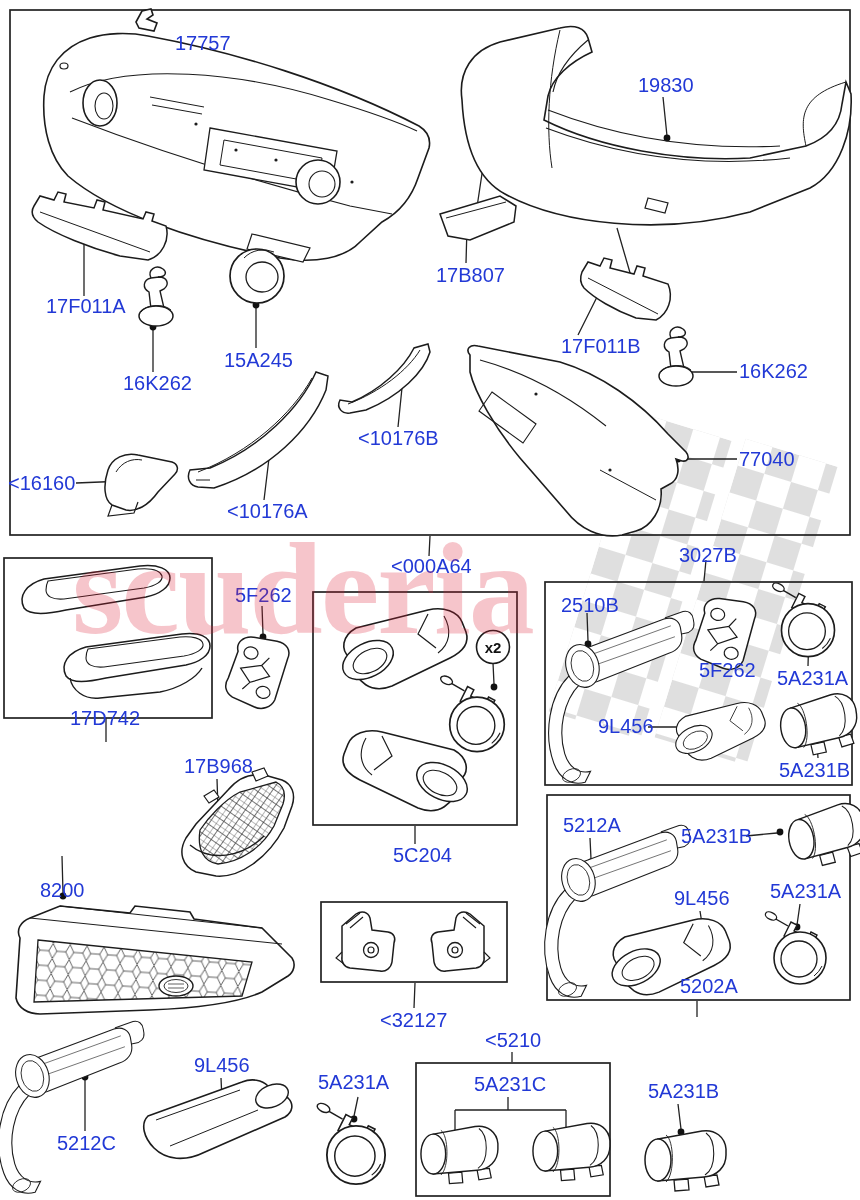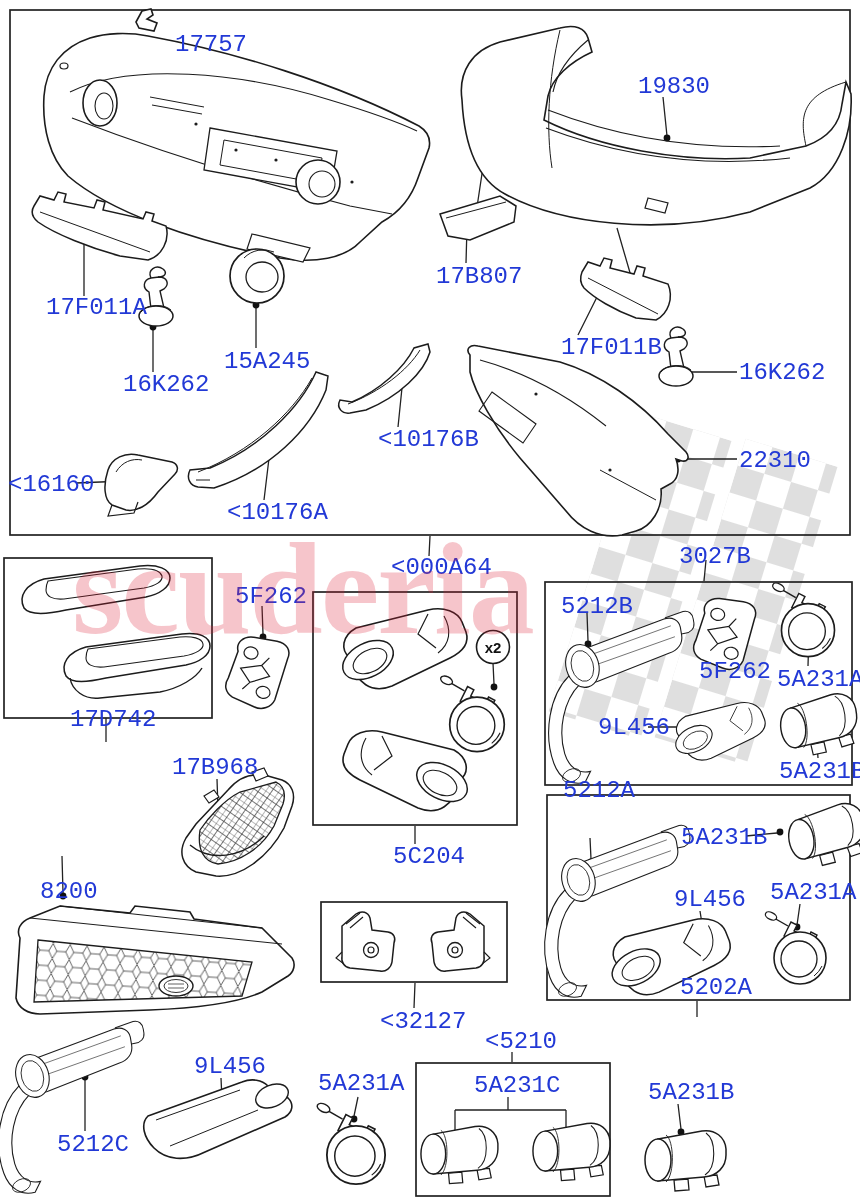--- a/index.html
+++ b/index.html
@@ -1,20 +1,20 @@
 <!DOCTYPE html>
 <html><head>
 <meta charset="utf-8">
 <style>
   html,body{margin:0;padding:0;background:#fff;}
   .stage{position:relative;width:860px;height:1200px;background:#fff;overflow:hidden;
          font-family:"Liberation Sans",sans-serif;}
   .diagram-svg{position:absolute;left:0;top:0;z-index:1;}
-  .part-label{position:absolute;z-index:2;color:#2239d6;font-size:24px;line-height:1;
-              white-space:nowrap;font-family:Liberation Mono, monospace;cursor:pointer;}
+  .part-label{position:absolute;z-index:2;color:#2239d6;font-size:20px;line-height:1;
+              white-space:nowrap;font-family:Liberation Sans, sans-serif;cursor:pointer;}
   .wm{position:absolute;z-index:3;pointer-events:none;}
   .wm-brand{left:36px;top:512px;font-family:"Liberation Serif",serif;font-weight:bold;
             font-size:132px;letter-spacing:-2px;color:rgba(222,32,56,0.26);margin-left:36px;}
   .wm-tagline{left:44px;top:638px;font-family:"Liberation Serif",serif;
               font-size:54px;letter-spacing:40px;color:rgba(120,120,120,0.33);}
   .checker{position:absolute;z-index:0;opacity:.55;pointer-events:none;
            background:repeating-conic-gradient(#c5c5c5 0% 25%, transparent 0% 50%) 0 0/56px 56px;}
   .checker.c1{left:592px;top:420px;width:96px;height:312px;transform:rotate(17deg);}
   .checker.c2{left:698px;top:446px;width:96px;height:312px;transform:rotate(17deg);}
 </style>
@@ -292,35 +292,35 @@
   <span class="part-label" style="left:175px;top:33px">17757</span>
   <span class="part-label" style="left:638px;top:75px">19830</span>
   <span class="part-label" style="left:46px;top:296px">17F011A</span>
   <span class="part-label" style="left:123px;top:373px">16K262</span>
   <span class="part-label" style="left:224px;top:350px">15A245</span>
   <span class="part-label" style="left:436px;top:265px">17B807</span>
   <span class="part-label" style="left:561px;top:336px">17F011B</span>
   <span class="part-label" style="left:739px;top:361px">16K262</span>
   <span class="part-label" style="left:8px;top:473px">&lt;16160</span>
   <span class="part-label" style="left:227px;top:501px">&lt;10176A</span>
-  <span class="part-label" style="left:378px;top:428px">&lt;10176B</span>
-  <span class="part-label" style="left:739px;top:449px">22310</span>
+  <span class="part-label" style="left:358px;top:428px">&lt;10176B</span>
+  <span class="part-label" style="left:739px;top:449px">77040</span>
   <span class="part-label" style="left:391px;top:556px">&lt;000A64</span>
   <span class="part-label" style="left:235px;top:585px">5F262</span>
   <span class="part-label" style="left:679px;top:545px">3027B</span>
-  <span class="part-label" style="left:561px;top:595px">5212B</span>
+  <span class="part-label" style="left:561px;top:595px">2510B</span>
   <span class="part-label" style="left:699px;top:660px">5F262</span>
   <span class="part-label" style="left:777px;top:668px">5A231A</span>
   <span class="part-label" style="left:598px;top:716px">9L456</span>
   <span class="part-label" style="left:779px;top:760px">5A231B</span>
   <span class="part-label" style="left:70px;top:708px">17D742</span>
-  <span class="part-label" style="left:172px;top:756px">17B968</span>
+  <span class="part-label" style="left:184px;top:756px">17B968</span>
   <span class="part-label" style="left:393px;top:845px">5C204</span>
   <span class="part-label" style="left:40px;top:880px">8200</span>
-  <span class="part-label" style="left:563px;top:779px">5212A</span>
+  <span class="part-label" style="left:563px;top:815px">5212A</span>
   <span class="part-label" style="left:681px;top:826px">5A231B</span>
   <span class="part-label" style="left:674px;top:888px">9L456</span>
   <span class="part-label" style="left:770px;top:881px">5A231A</span>
   <span class="part-label" style="left:680px;top:976px">5202A</span>
   <span class="part-label" style="left:380px;top:1010px">&lt;32127</span>
   <span class="part-label" style="left:57px;top:1133px">5212C</span>
   <span class="part-label" style="left:194px;top:1055px">9L456</span>
   <span class="part-label" style="left:318px;top:1072px">5A231A</span>
   <span class="part-label" style="left:485px;top:1030px">&lt;5210</span>
   <span class="part-label" style="left:474px;top:1074px">5A231C</span>

